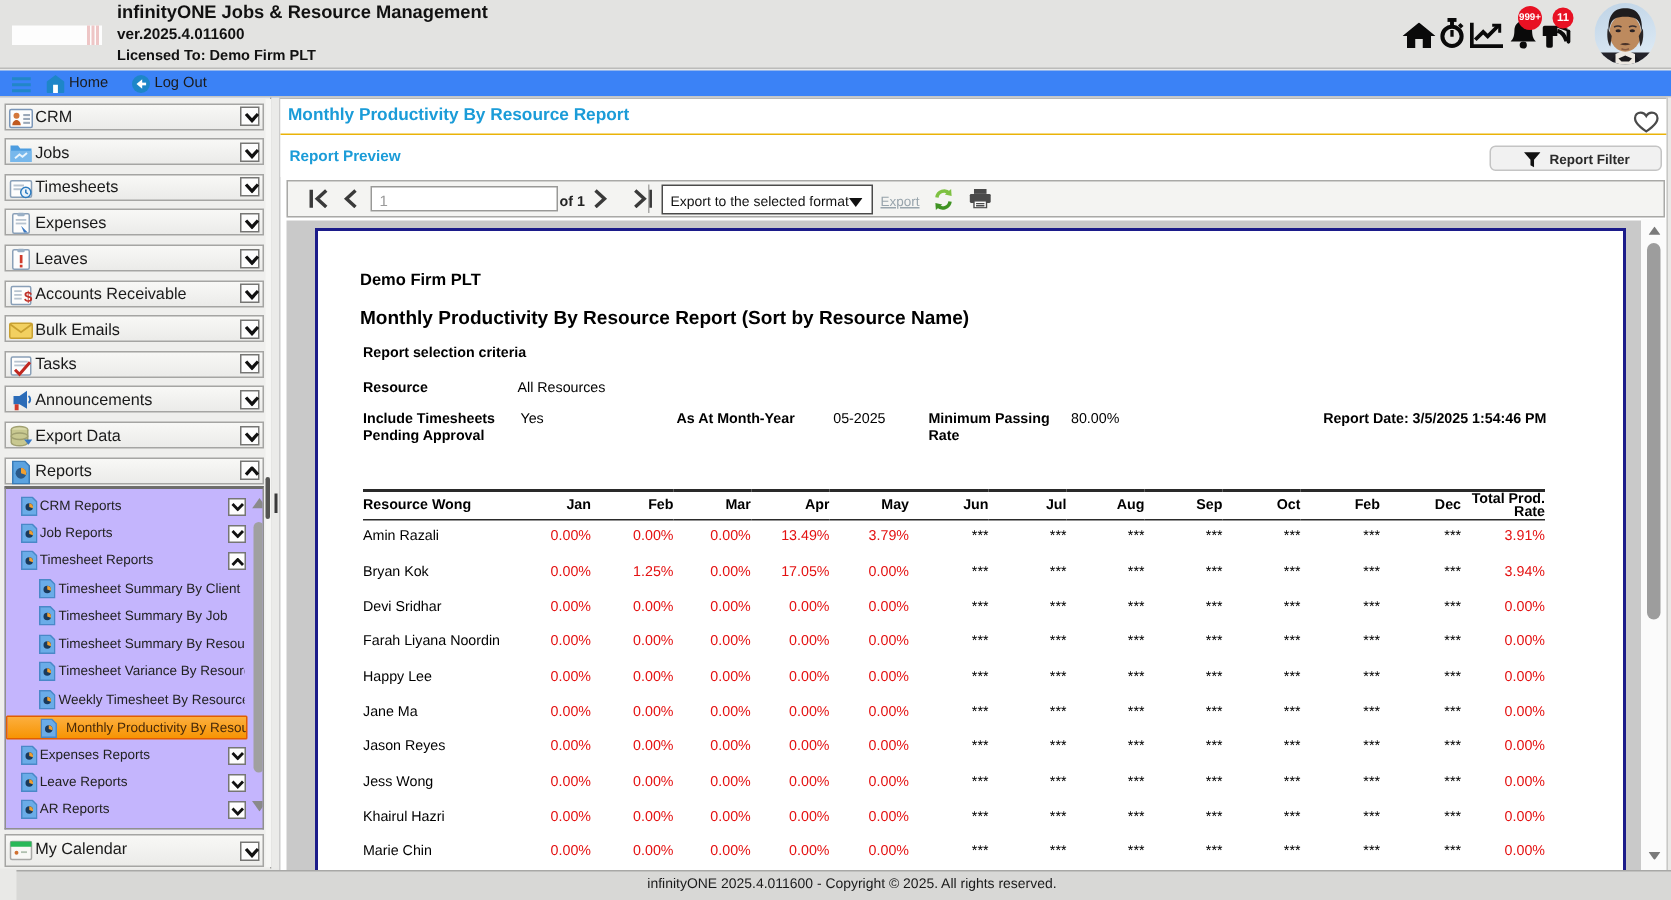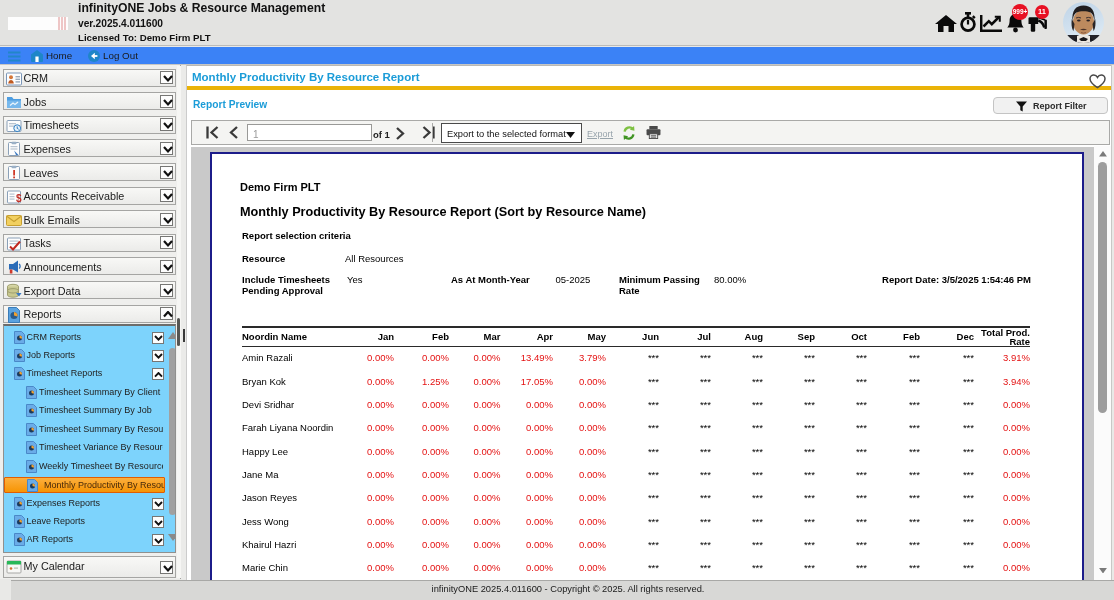--- a/index.html
+++ b/index.html
@@ -25,28 +25,28 @@
   #side { left:0; top:65px; width:181px; height:514px; background:#efefed; border-right:1px solid #a2a2a0; }
   #splitter { left:181px; top:65px; width:5px; height:514px; background:#ebebe9; }
   #grip { left:183px; top:329px; width:2px; height:13px; background:#3a3a3a; }
   .acc { position:absolute; left:3px; width:173px; height:18px; background:linear-gradient(#f8f8f6,#ebebe9); border:1px solid #a5a5a3; }
   .acc .t { position:absolute; left:19.5px; top:2.5px; font-size:10.8px; color:#1a1a1a; }
   .acc .ico { position:absolute; left:1.5px; top:1px; width:16px; height:16px; }
   .drop { position:absolute; width:13px; height:13px; background:#fdfdfd; border:1px solid #767674; }
   .drop svg { position:absolute; left:1.5px; top:3px; }
   .acc .drop { right:2px; top:1.5px; }
 
-  #replist { position:absolute; left:3px; top:259px; width:173px; height:229px; background:#7dd3fc; border:1px solid #90908e; border-top:2px solid #6d6d6b; overflow:hidden; }
+  #replist { position:absolute; left:3px; top:259px; width:173px; height:229px; background:#c4b5fd; border:1px solid #90908e; border-top:2px solid #6d6d6b; overflow:hidden; }
   .ritem { position:absolute; height:16px; font-size:9px; color:#222; white-space:nowrap; }
   .ri { position:absolute; top:1px; width:11px; height:13px; }
   .rt { position:absolute; top:2px; }
 
   
   #main { left:186px; top:65px; width:928px; height:515px; background:#fff; border-top:1px solid #b8b8b6; border-left:1px solid #cccccc; }
-  #titlebar { left:0px; top:0px; width:927px; height:24px; background:#fff; border-bottom:4px solid #eab308; }
+  #titlebar { left:0px; top:0px; width:927px; height:24px; background:#fff; border-bottom:1px solid #eab308; }
   #titlebar .t { position:absolute; left:5px; top:5px; font-size:11.5px; font-weight:bold; color:#1b9cd8; }
   #prevrow { left:0px; top:24px; width:927px; height:28px; background:#fff; }
   #prevrow .t { position:absolute; left:6px; top:9px; font-size:10.2px; font-weight:bold; color:#1b9cd8; }
   #rfbtn { position:absolute; left:806px; top:7px; width:115px; height:17px; background:#f1f1f1; border:1px solid #c4c4c4; border-radius:4px; }
   #rfbtn span { position:absolute; left:39px; top:3px; font-size:9px; font-weight:bold; color:#2a2a2a; }
 
   #tbar { left:4px; top:54px; width:919px; height:25px; background:#f4f4f2; border:1px solid #a9a9a7; }
   #pageinput { position:absolute; left:55px; top:3px; width:125px; height:17px; border:1px solid #999997; background:#fff; font-size:10px; color:#9a9a9a; padding:3px 0 0 5px; }
   #of1 { position:absolute; left:181px; top:7.5px; font-size:9.5px; font-weight:bold; color:#222; }
   #expdd { position:absolute; left:249px; top:2px; width:141px; height:20px; background:#fff; border:1px solid #4a4a4a; font-size:9.3px; color:#111; padding:4.5px 0 0 5px; }
@@ -561,21 +561,21 @@
           <col style="width:52px">
           <col style="width:52px">
           <col style="width:52px">
           <col style="width:52px">
           <col style="width:53px">
           <col style="width:54px">
           <col style="width:56px">
         </colgroup>
       <tbody>
           <tr style="height:16.5px;border-top:2px solid #2a2a2a;border-bottom:1.5px solid #2a2a2a">
-        <td class="nm b">Noordin Name</td>
+        <td class="nm b">Resource Wong</td>
             <td class="st b">Jan</td>
             <td class="st b">Feb</td>
             <td class="st b">Mar</td>
             <td class="st b">Apr</td>
             <td class="st b">May</td>
             <td class="st b">Jun</td>
             <td class="st b">Jul</td>
             <td class="st b">Aug</td>
             <td class="st b">Sep</td>
             <td class="st b">Oct</td>

